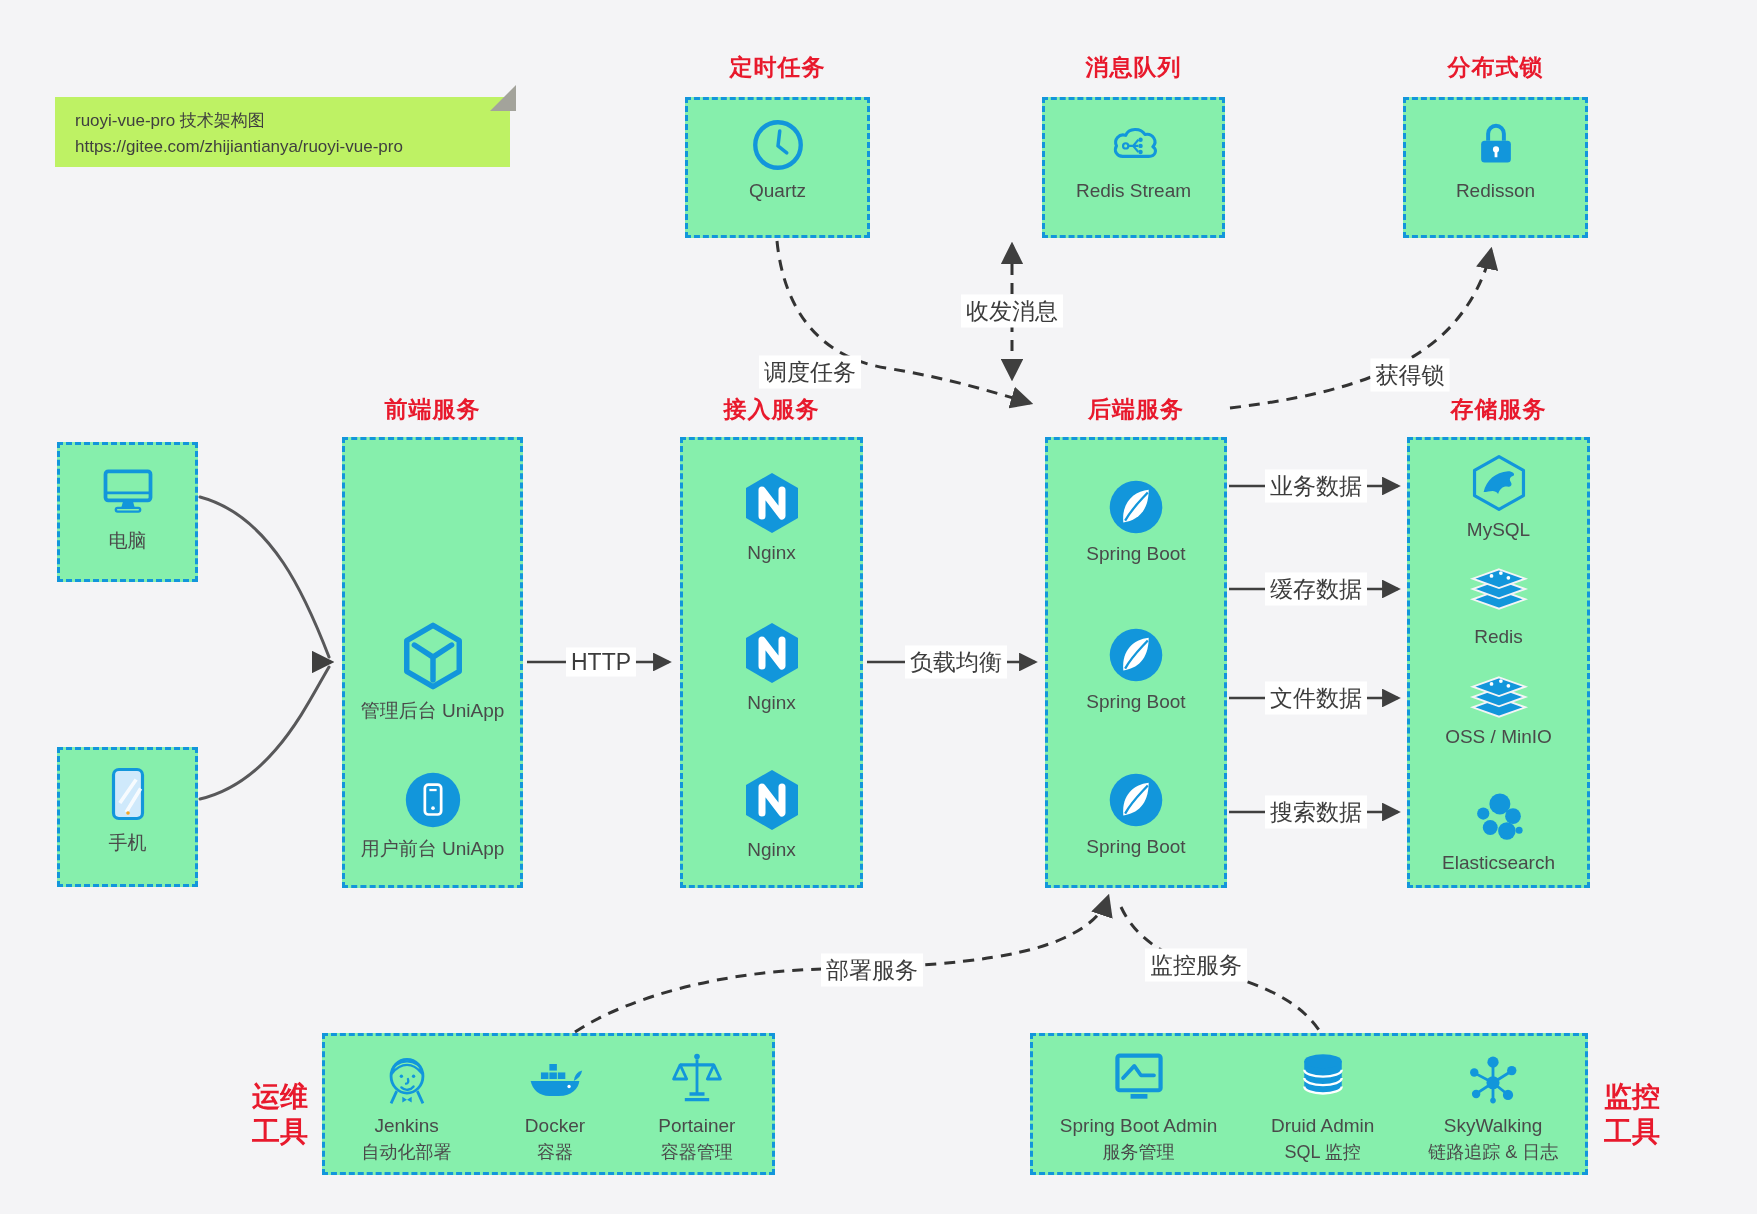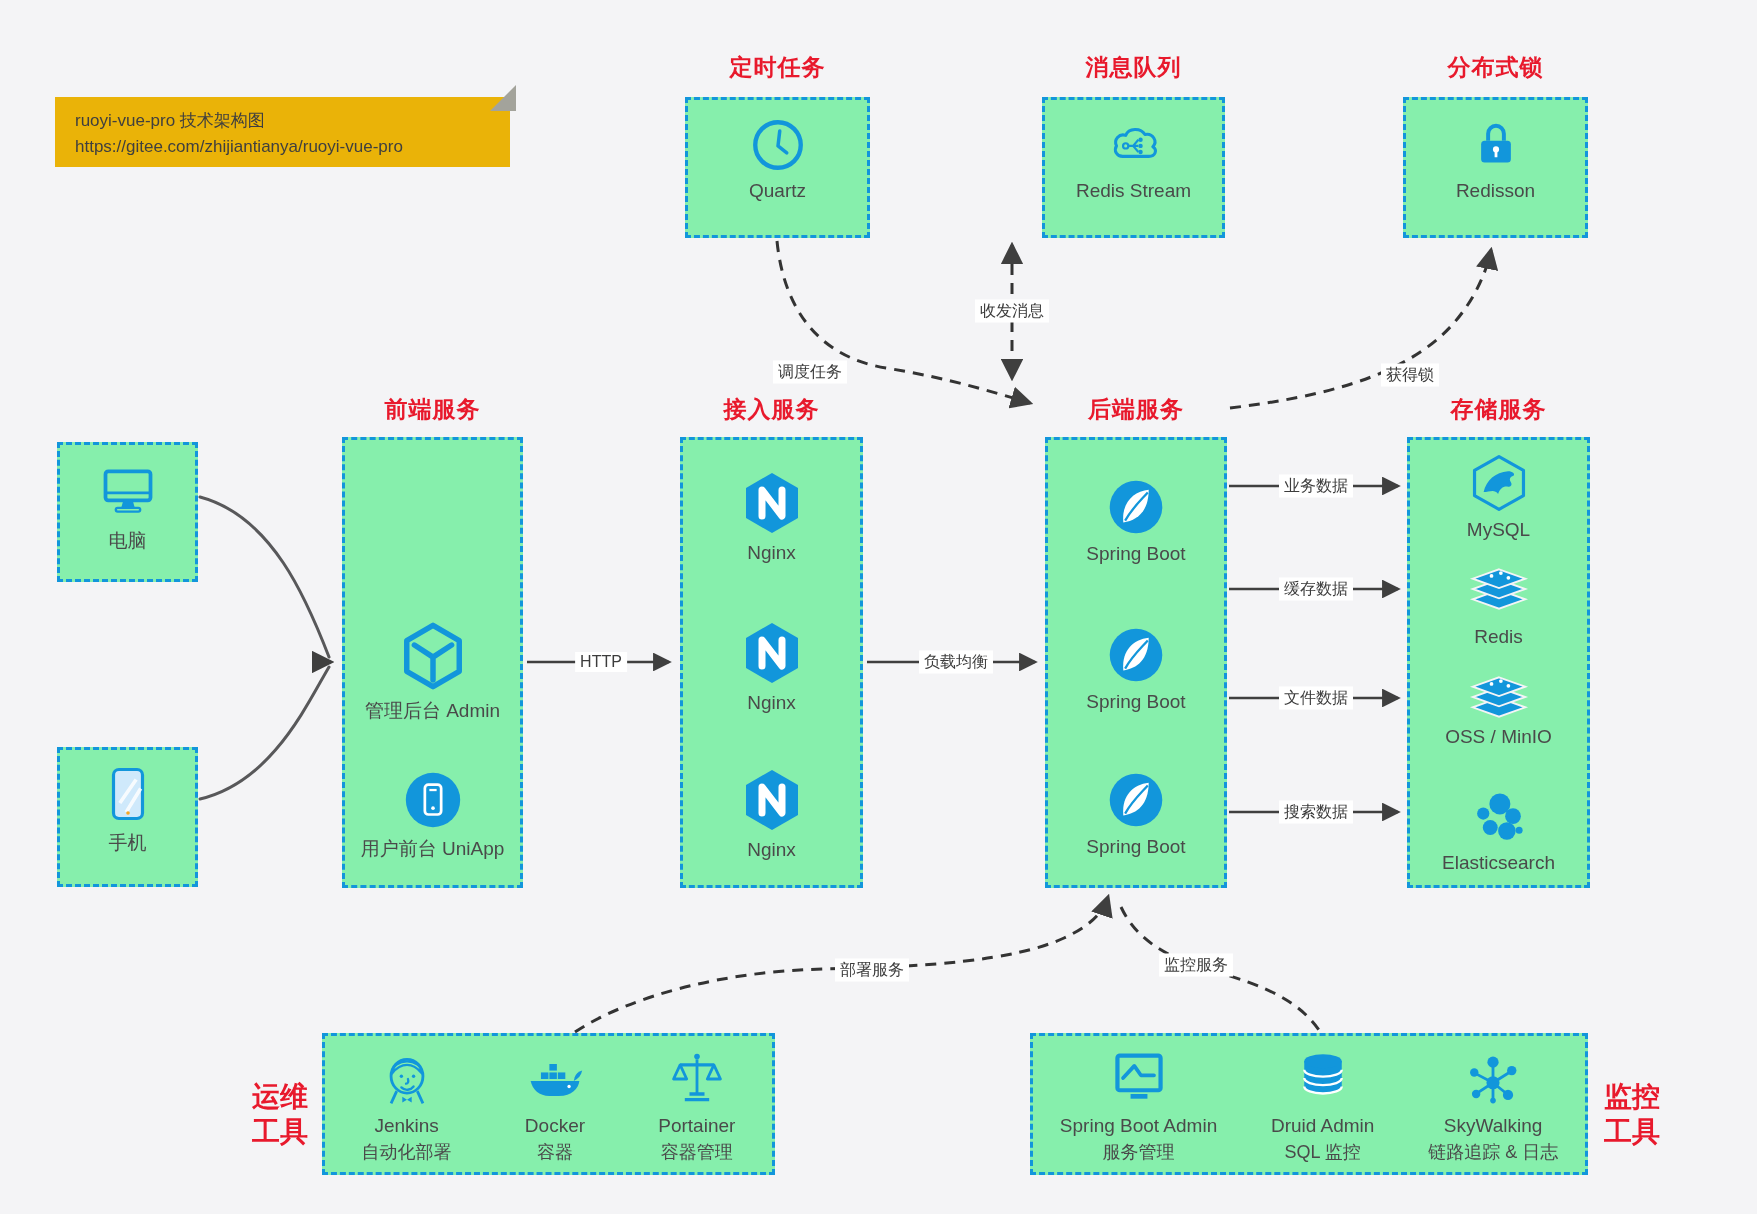--- a/index.html
+++ b/index.html
@@ -8,27 +8,27 @@
   .dbox{position:absolute;background:#86efac;border:3px dashed #1296db;box-sizing:border-box;z-index:1;}
   .grp-title{position:absolute;color:#e8192c;font-size:23px;font-weight:bold;text-align:center;
              letter-spacing:1px;z-index:3;white-space:nowrap;}
   .side-title{position:absolute;color:#e8192c;font-size:28px;font-weight:bold;text-align:center;
               line-height:1.25;z-index:3;}
   .side-title span{display:block;}
   .node{position:absolute;left:0;width:100%;display:flex;flex-direction:column;align-items:center;z-index:2;}
   .node-lbl{margin-top:7px;font-size:19px;color:#4a4a4a;white-space:nowrap;}
   .wires{position:absolute;left:0;top:0;z-index:2;pointer-events:none;}
   .edge-lbl{position:absolute;transform:translate(-50%,-50%);background:#fff;padding:1px 5px;
-            font-size:16px;color:#3c3c3c;white-space:nowrap;z-index:4;}
+            font-size:23px;color:#3c3c3c;white-space:nowrap;z-index:4;}
   .row-items{display:flex;justify-content:space-around;align-items:flex-start;height:100%;
              box-sizing:border-box;padding-top:13px;}
   .cell{display:flex;flex-direction:column;align-items:center;}
   .cell-name{margin-top:6px;font-size:19px;color:#4a4a4a;white-space:nowrap;}
   .cell-desc{margin-top:3px;font-size:18px;color:#4a4a4a;white-space:nowrap;}
-  .note{position:absolute;left:55px;top:97px;width:455px;height:70px;background:#eab308;
+  .note{position:absolute;left:55px;top:97px;width:455px;height:70px;background:#bef264;
         box-sizing:border-box;padding:11px 0 0 20px;font-size:17px;color:#3f3f3f;line-height:1.5;z-index:3;}
   .note-fold{position:absolute;right:-6px;top:-12px;width:0;height:0;
              border-left:26px solid transparent;border-bottom:26px solid #a3a39b;}
   .ic{display:block;}
 </style>
 </head>
 <body>
 
 <div class="canvas">
 
@@ -238,21 +238,21 @@
     </div>
   </div>
 
   <div class="dbox" style="left:342px;top:437px;width:181px;height:451px;">
     <div class="node" style="top:181px;">
       <span>
           <svg class="ic" width="70" height="70">
             <use href="#i-unicube"></use>
           </svg>
         </span>
-      <span class="node-lbl">管理后台 Admin</span>
+      <span class="node-lbl">管理后台 UniApp</span>
     </div>
     <div class="node" style="top:331px;">
       <span>
           <svg class="ic" width="58" height="58">
             <use href="#i-uniuser"></use>
           </svg>
         </span>
       <span class="node-lbl">用户前台 UniApp</span>
     </div>
   </div>

